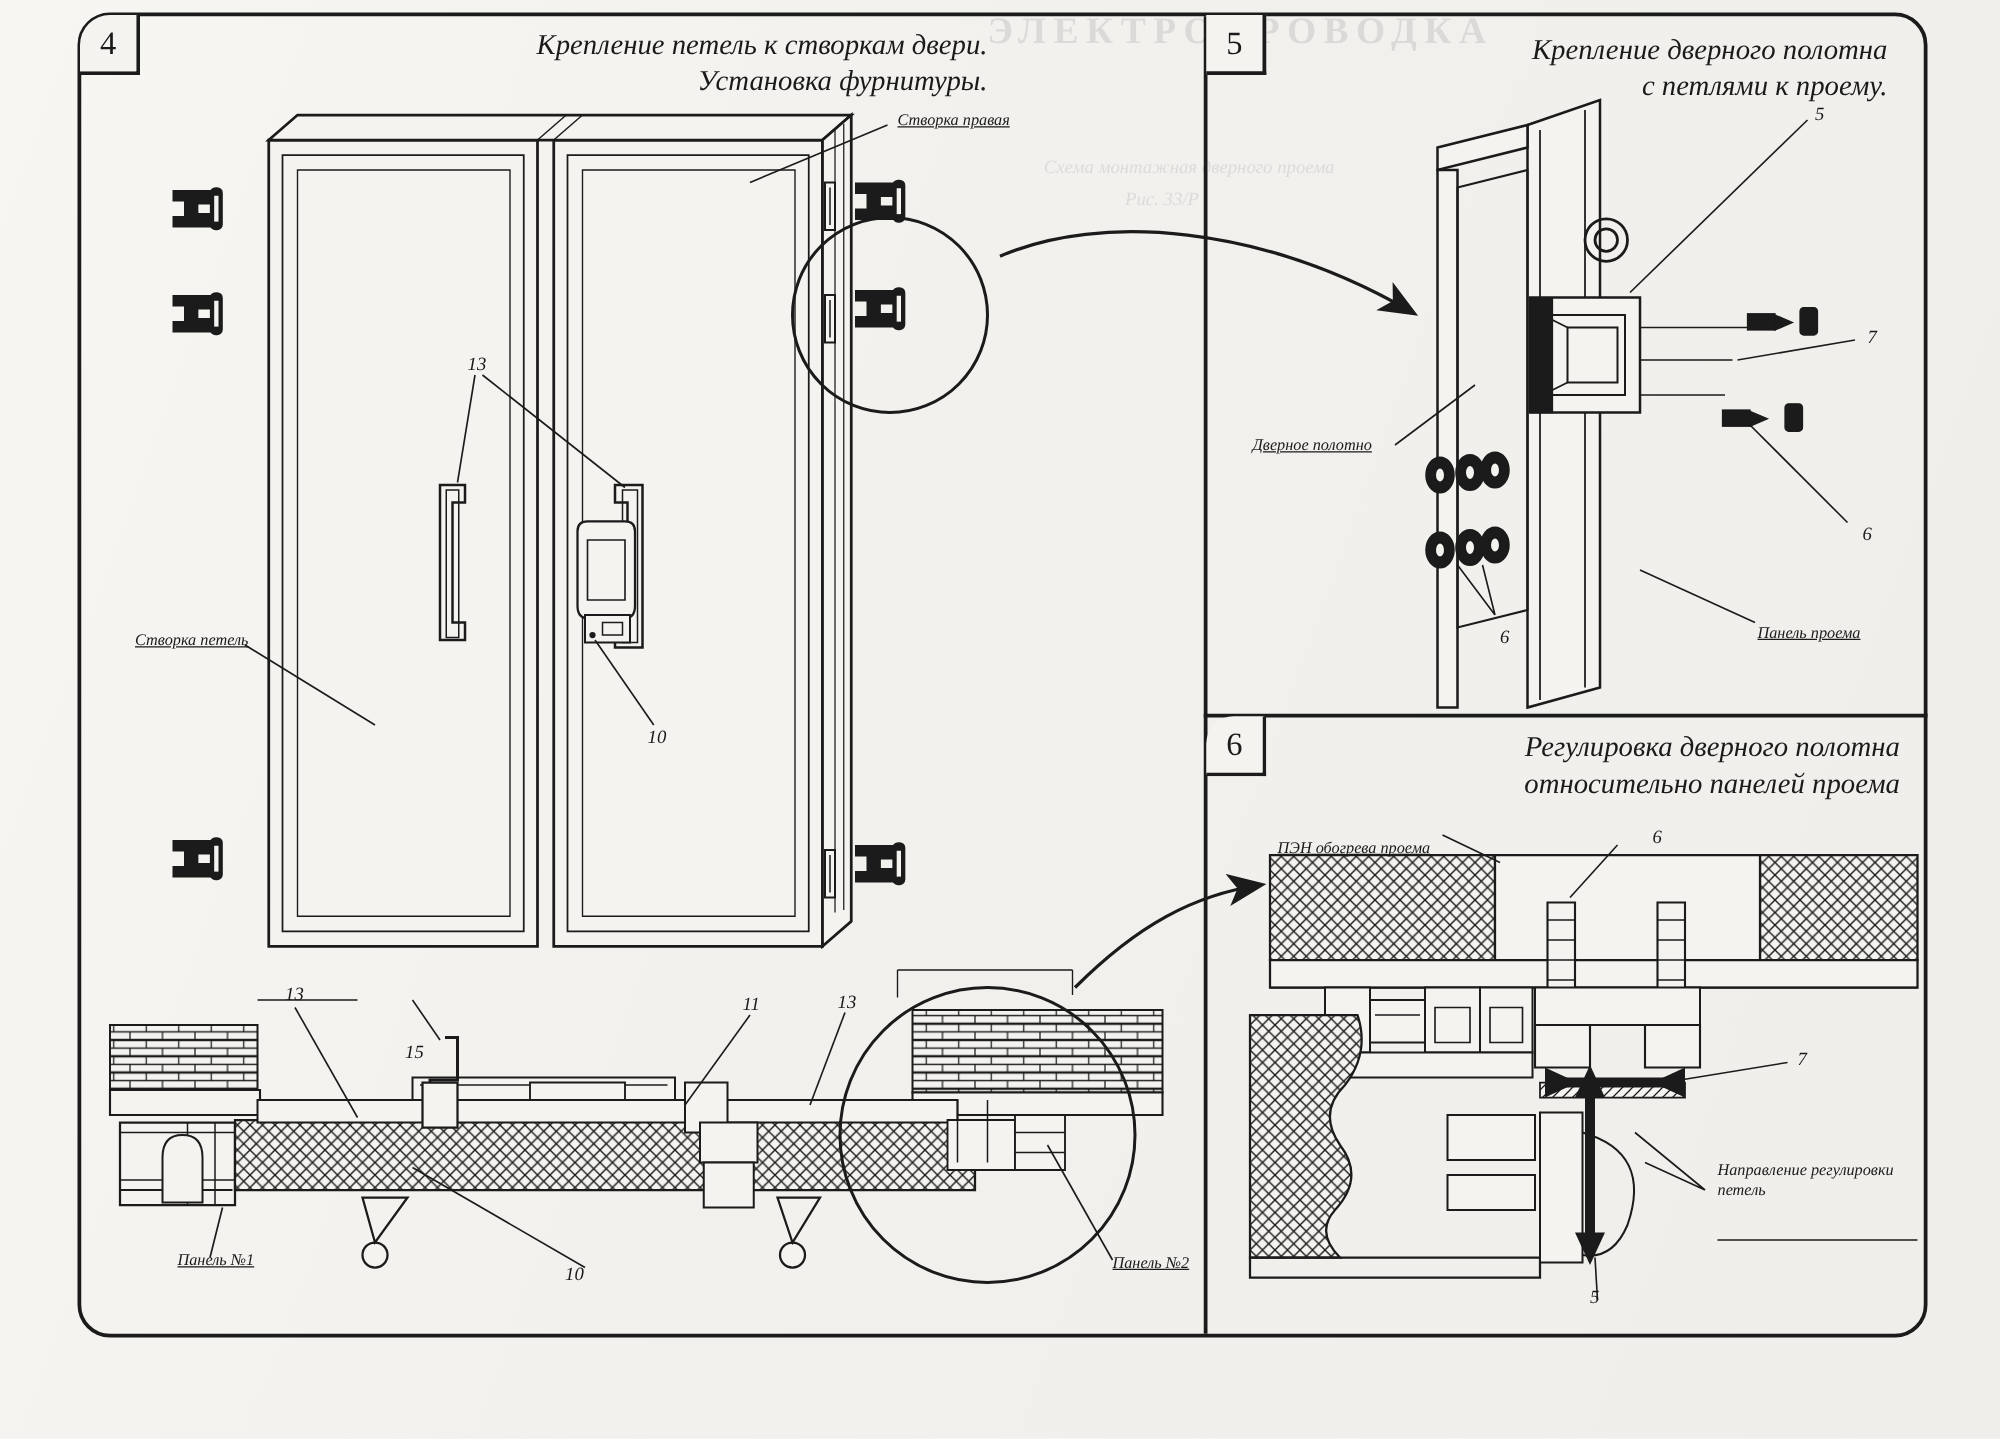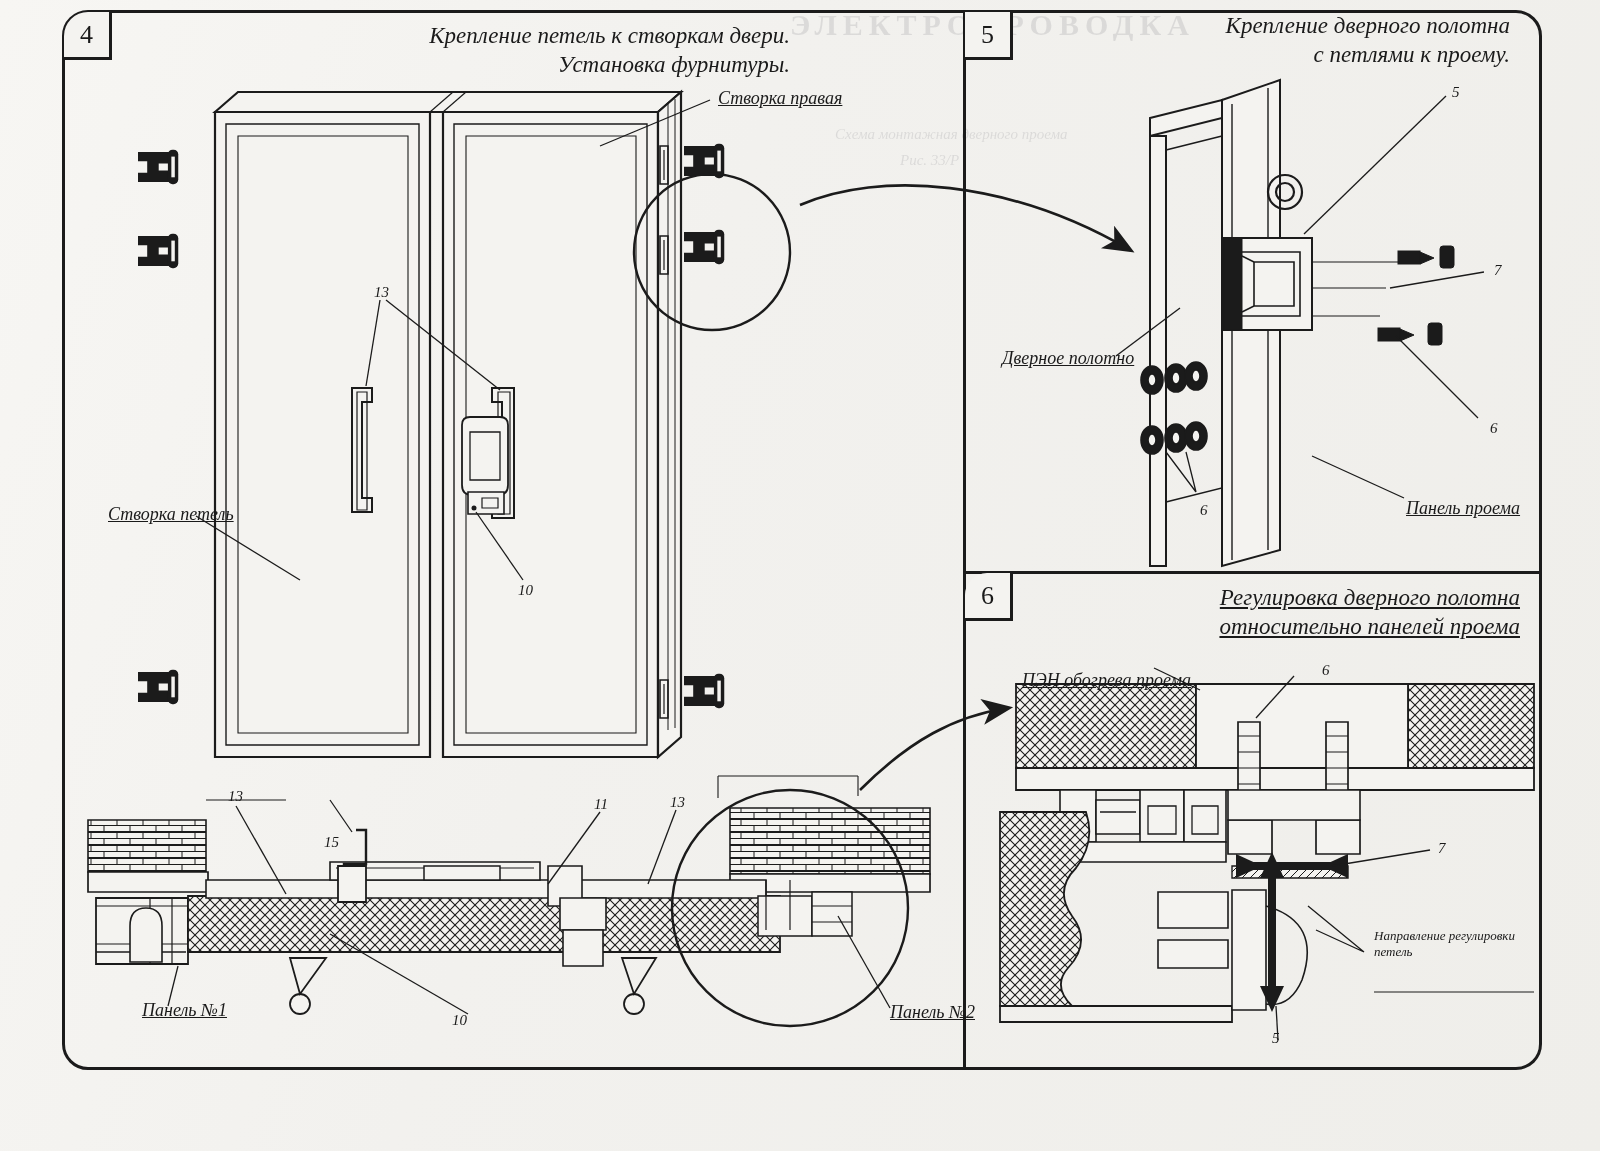--- a/index.html
+++ b/index.html
@@ -21,23 +21,23 @@
           width:48px;height:48px;display:flex;align-items:center;justify-content:center;
           font-size:26px;font-family:"Liberation Serif",serif;background:#f4f3f0;
           border-top-left-radius:22px;border-right:3px solid #1b1b1b;border-bottom:3px solid #1b1b1b;
           border-top:none;border-left:none;}
   .numbox.b4{left:64px;top:12px;border-top-left-radius:24px;}
   .numbox.b5{left:965px;top:12px;border-top-left-radius:0;}
   .numbox.b6{left:965px;top:573px;}
   .title{position:absolute;font-style:italic;font-size:23px;text-align:right;
          line-height:1.25;font-family:"Liberation Serif",serif;}
   .t4{left:150px;top:22px;width:640px;}
-  .t5{left:1010px;top:12px;width:500px;}
+  .t5{left:1010px;top:26px;width:500px;}
   .t6{left:1000px;top:584px;width:520px;}
-  .lbl{position:absolute;font-style:italic;font-size:18px;white-space:nowrap;}
+  .lbl{position:absolute;font-style:italic;font-size:13px;white-space:nowrap;}
   .lbl.u{text-decoration:underline;}
   .num{position:absolute;font-style:italic;font-size:15px;}
   svg{position:absolute;left:0;top:0;width:1600px;height:1151px;overflow:visible;}
   .ln{stroke:#1b1b1b;fill:none;}
   .hatch-b{fill:url(#brick);}
   .hatch-x{fill:url(#xhatch);}
   .hatch-d{fill:url(#diag);}
   .fillw{fill:#f4f3f0;}
   .fillk{fill:#1b1b1b;}
 </style>
@@ -281,21 +281,21 @@
   <div class="hdiv"></div>
 
   <div class="numbox b4">4</div>
   <div class="numbox b5">5</div>
   <div class="numbox b6">6</div>
 
   <div class="title t4" style="white-space:pre-line;">Крепление петель к створкам двери.
 Установка фурнитуры.</div>
   <div class="title t5" style="white-space:pre-line;">Крепление дверного полотна
 с петлями к проему.</div>
-  <div class="title t6" style="white-space:pre-line;text-decoration:underline;">Регулировка дверного полотна
+  <div class="title t6" style="white-space:pre-line;">Регулировка дверного полотна
 относительно панелей проема</div>
 
   <div class="lbl u" style="left:718px;top:88px;">Створка правая</div>
   <div class="lbl u" style="left:108px;top:504px;">Створка петель</div>
   <div class="lbl u" style="left:142px;top:1000px;">Панель №1</div>
   <div class="lbl u" style="left:890px;top:1002px;">Панель №2</div>
 
   <div class="num" style="left:374px;top:284px;">13</div>
   <div class="num" style="left:518px;top:582px;">10</div>
   <div class="num" style="left:228px;top:788px;">13</div>

